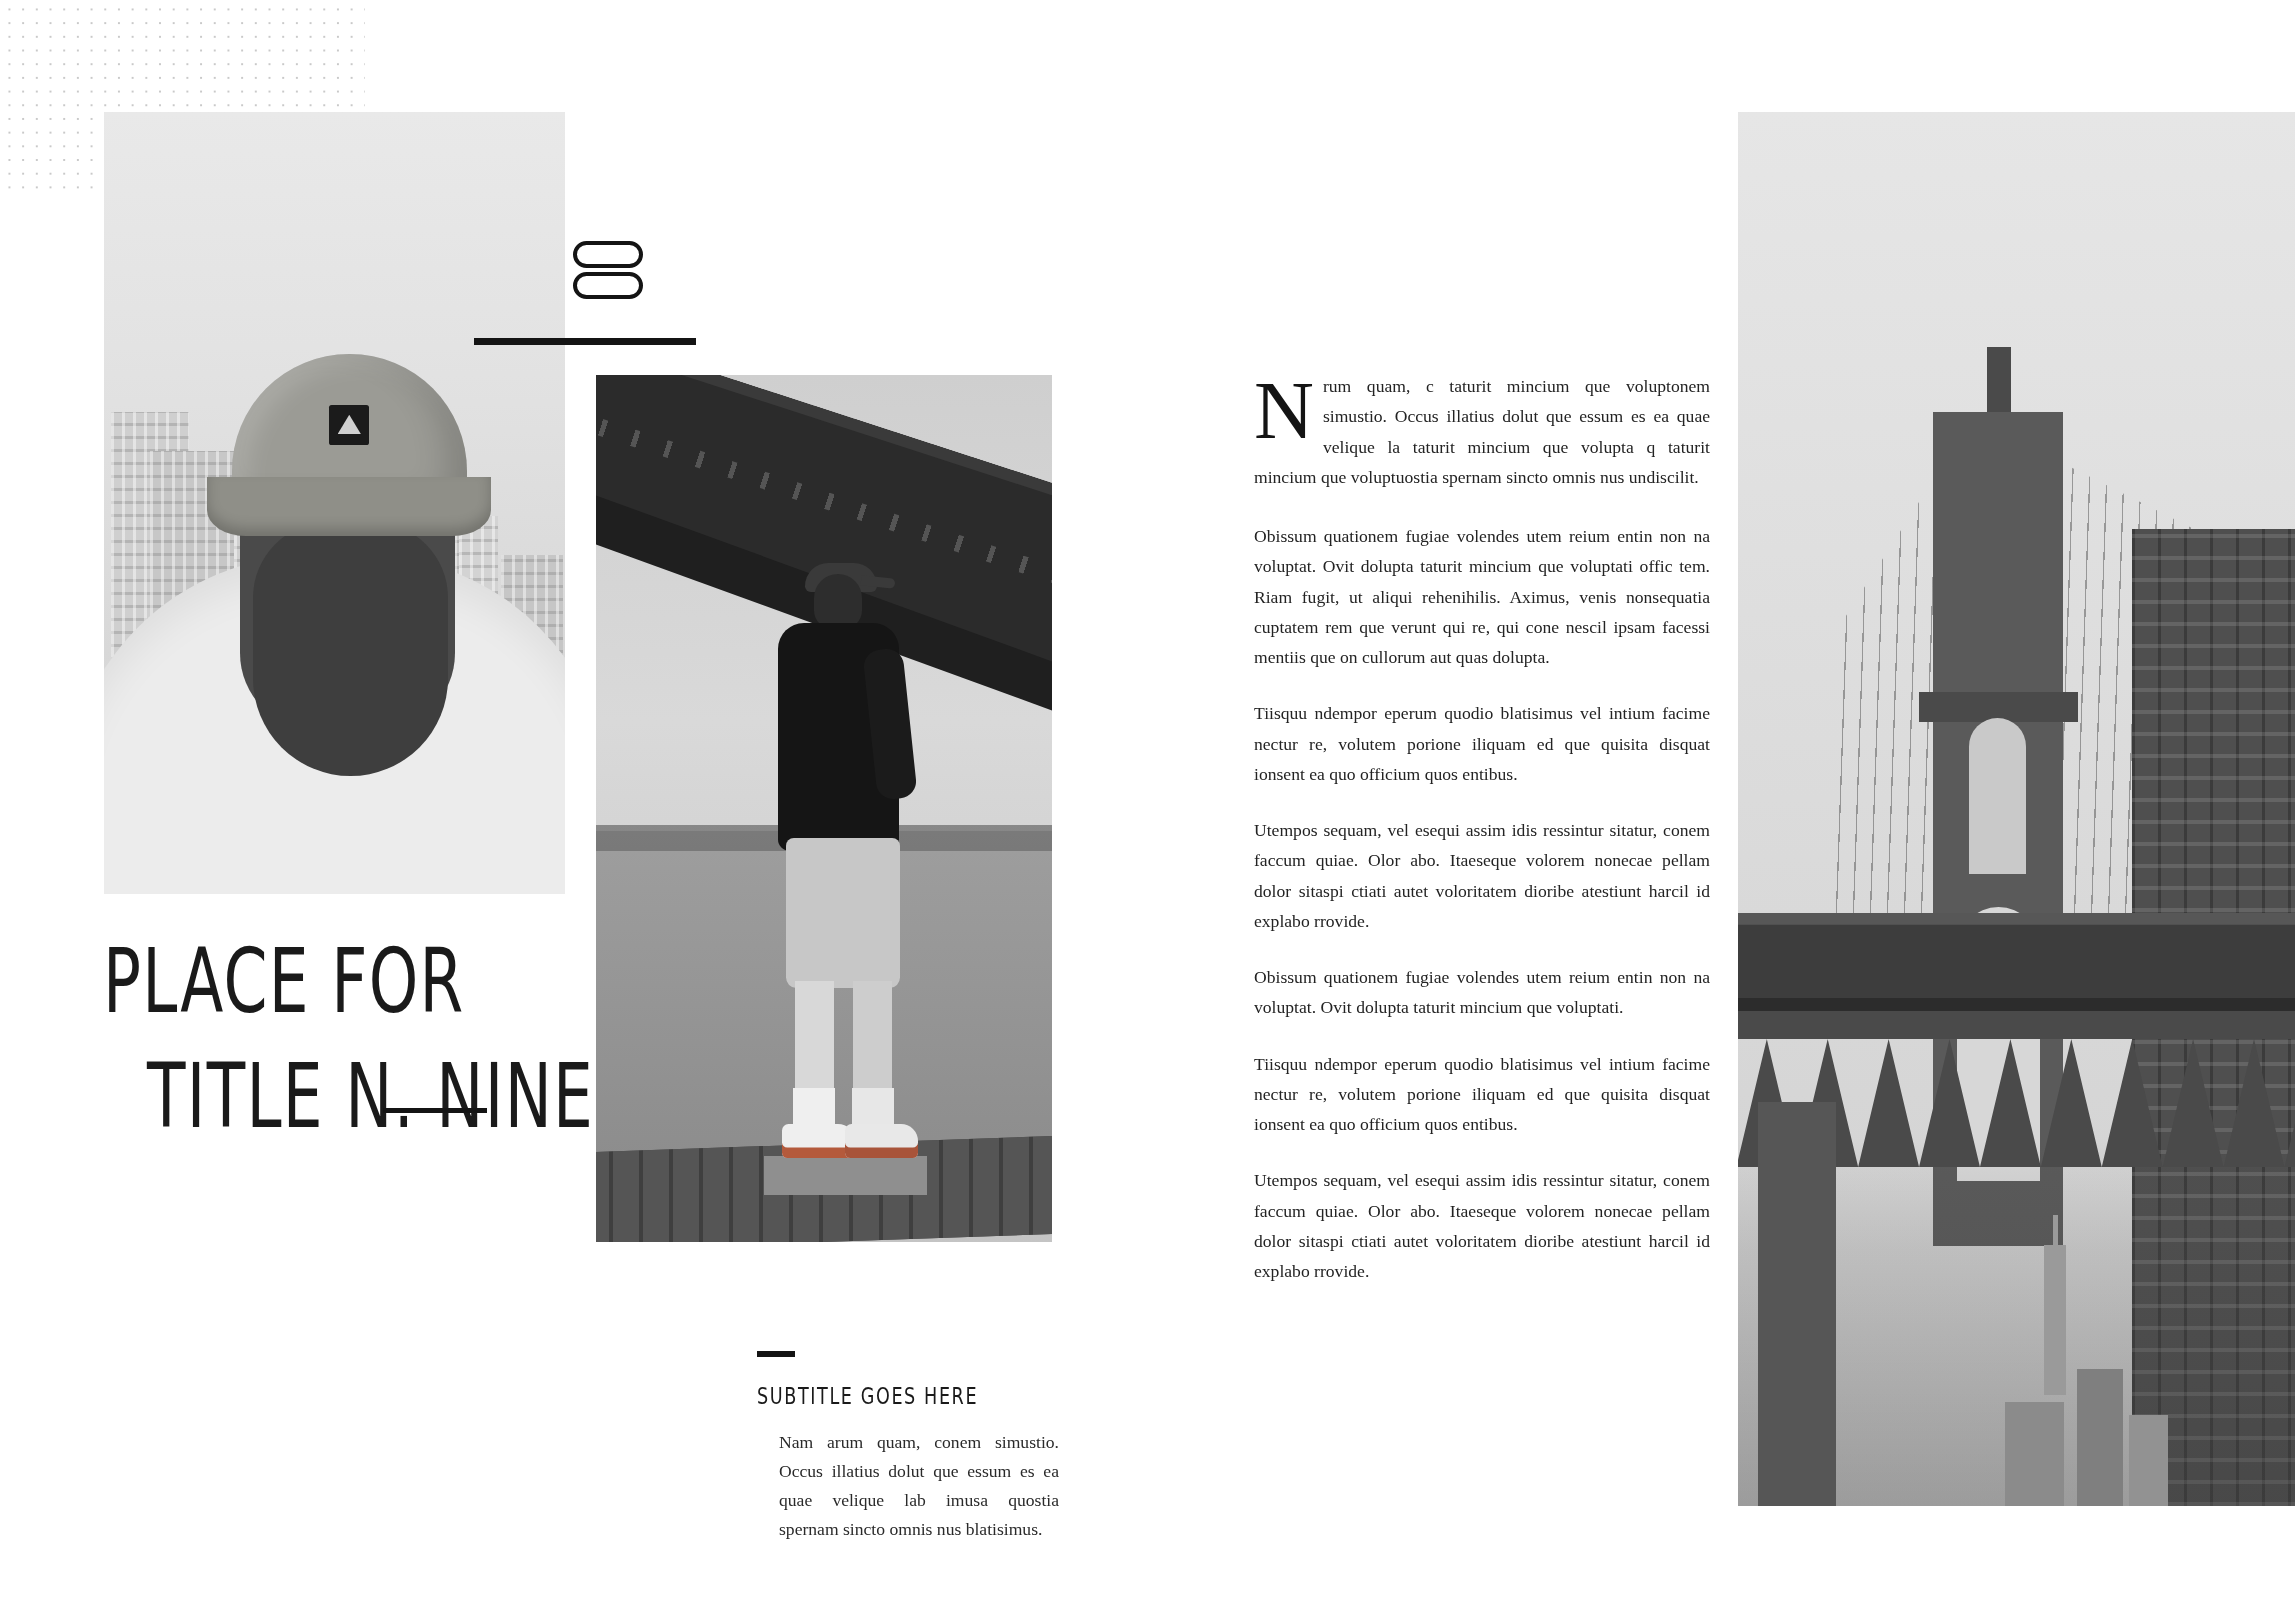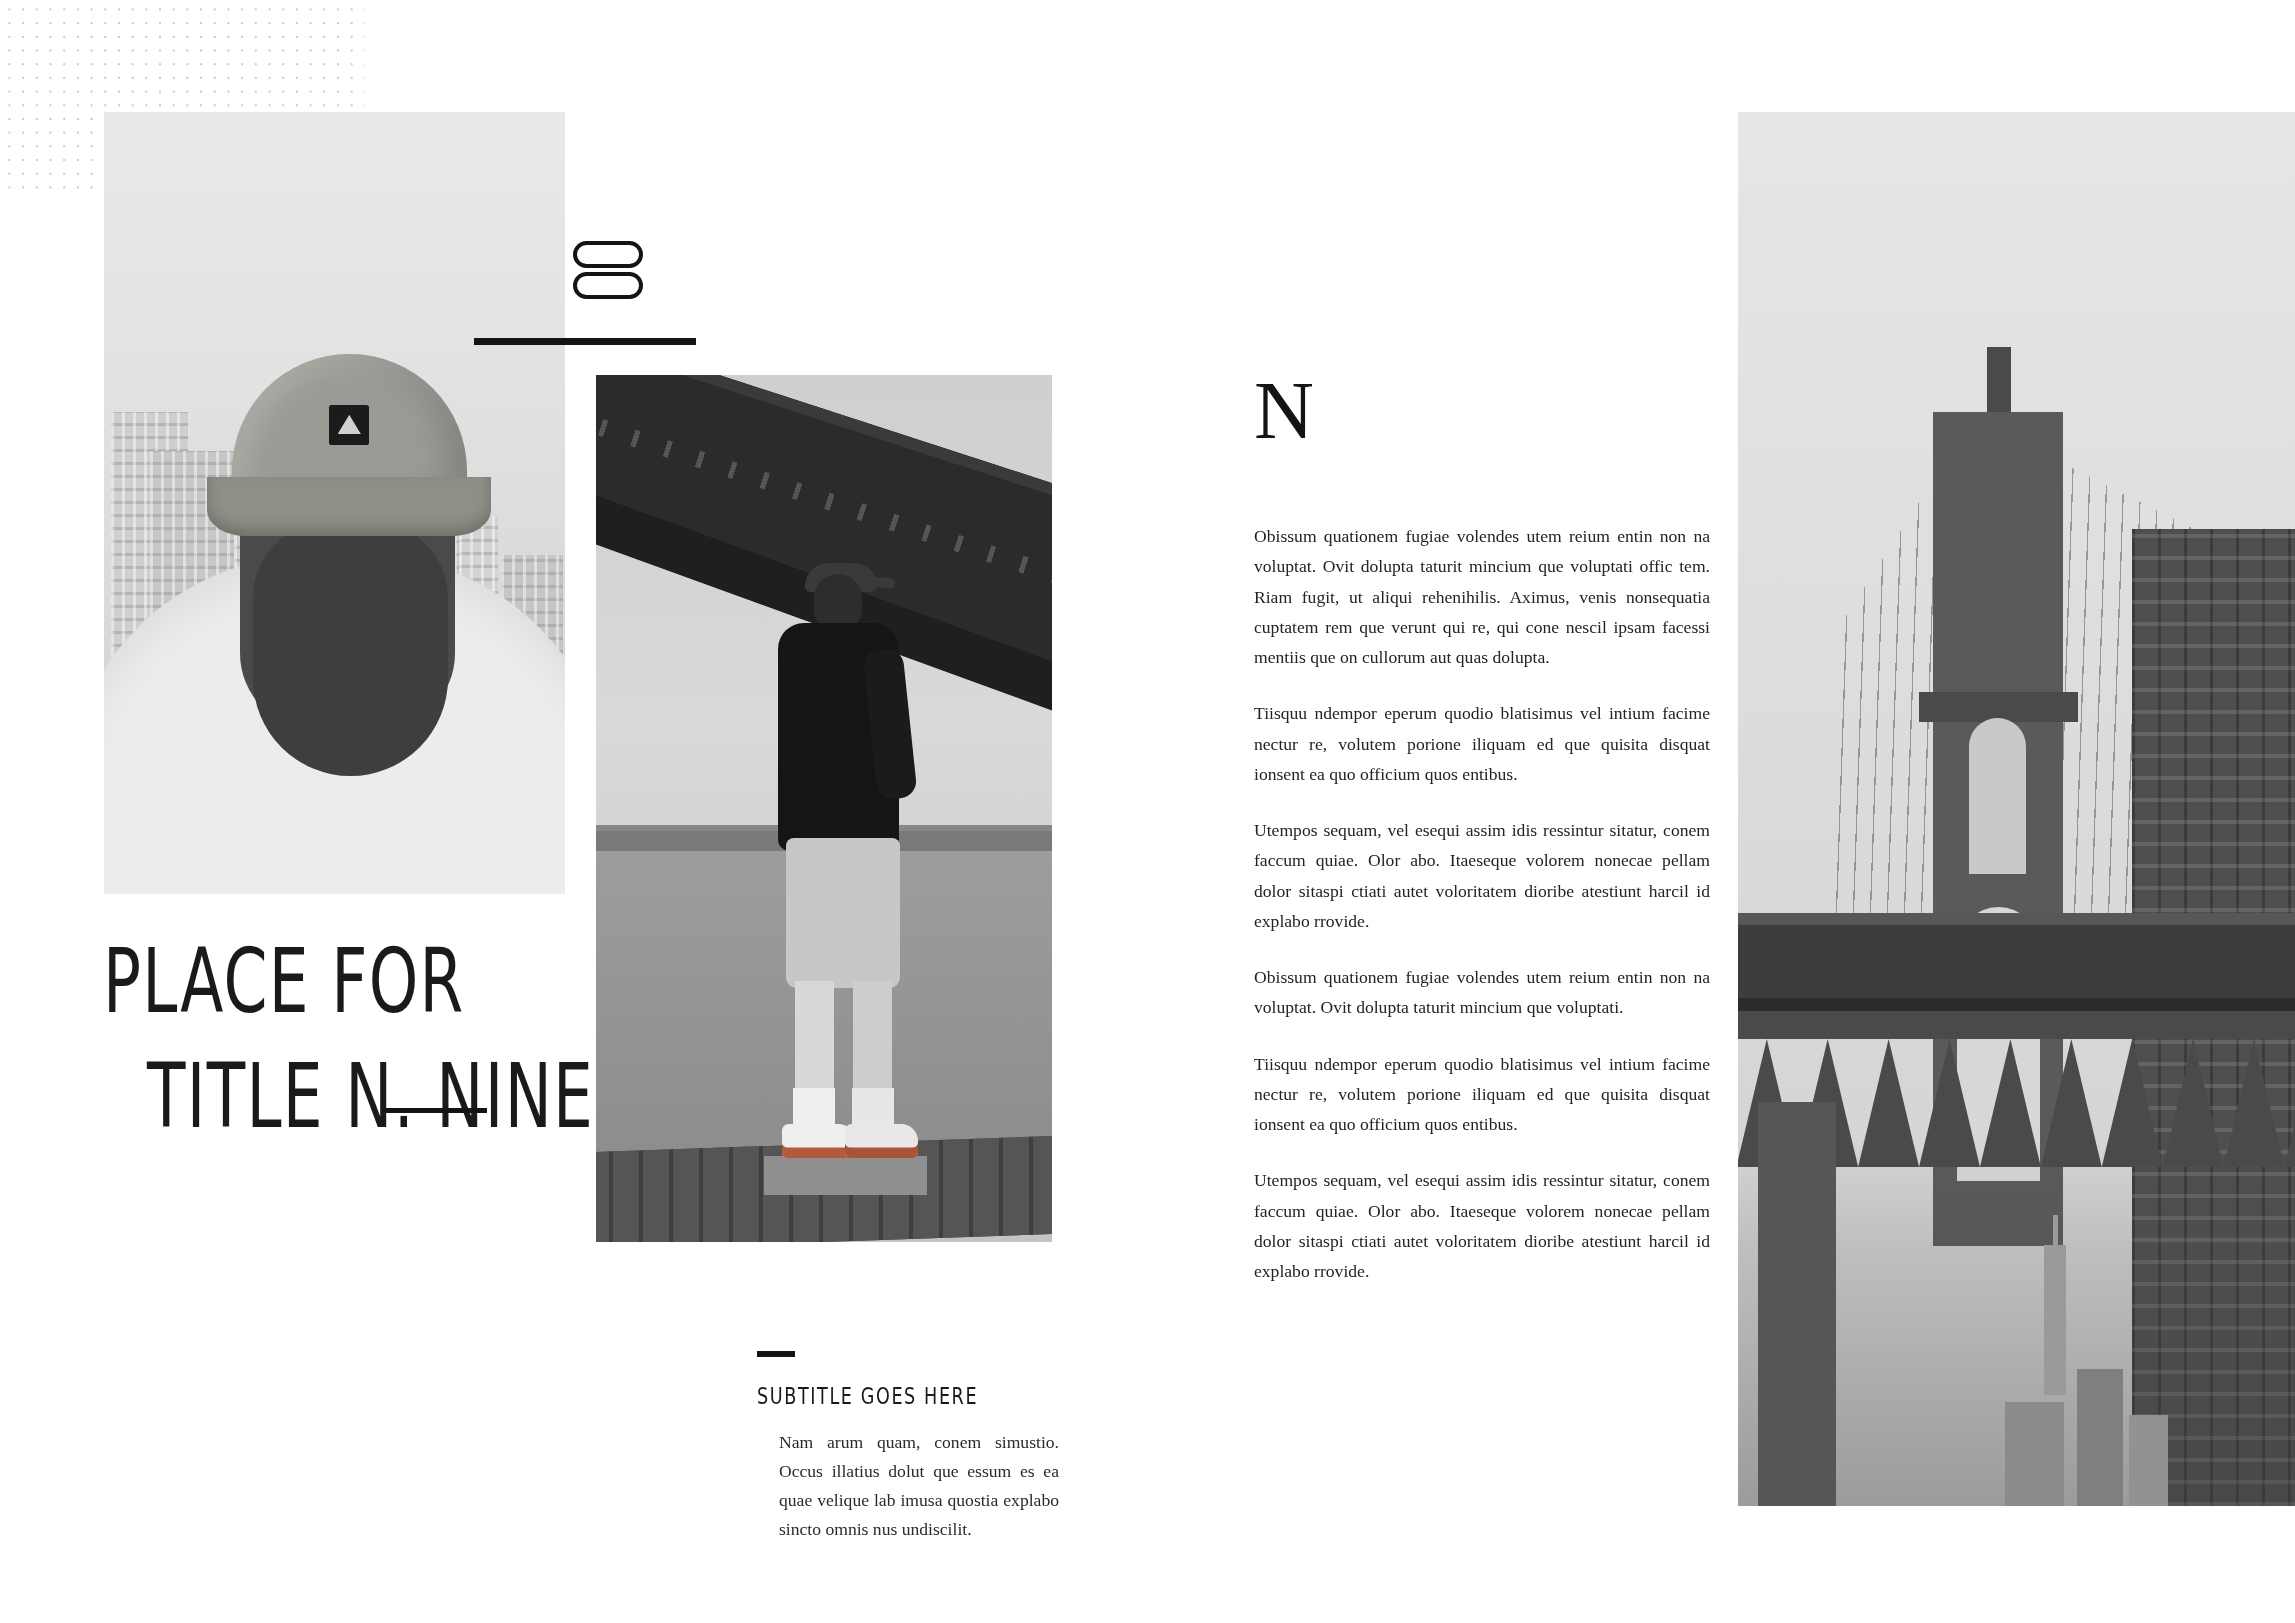--- a/index.html
+++ b/index.html
@@ -416,25 +416,25 @@
 </div>
 
 <div class="title-block">
   <div class="title-line l1">PLACE FOR</div>
   <div class="title-line l2">TITLE N. NINE</div>
 </div>
 <div class="title-underline"></div>
 
 <div class="subtitle-rule"></div>
 <div class="subtitle">SUBTITLE GOES HERE</div>
-<div class="subtitle-body">Nam arum quam, conem simustio. Occus illatius dolut que essum es ea quae velique lab imusa quostia explabo sincto omnis nus undiscilit.</div>
+<div class="subtitle-body">Nam arum quam, conem simustio. Occus illatius dolut que essum es ea quae velique lab imusa quostia spernam sincto omnis nus blatisimus.</div>
 
 <div class="body-col">
   <p class="dropcap-para">
-    <span class="dropcap">N</span>
+    <span class="dropcap">N</span><span>rum quam, c taturit mincium que voluptonem simustio. Occus illatius dolut que essum es ea quae velique la taturit mincium que volupta q taturit mincium que voluptuostia spernam sincto omnis nus undiscilit.</span>
   </p>
   <p>Obissum quationem fugiae volendes utem reium entin non na voluptat. Ovit dolupta taturit mincium que voluptati offic tem. Riam fugit, ut aliqui rehenihilis. Aximus, venis nonsequatia cuptatem rem que verunt qui re, qui cone nescil ipsam facessi mentiis que on cullorum aut quas dolupta.</p>
   <p>
     <span>Tiisquu ndempor eperum </span><span class="uline">quodio blatisimus vel intium</span><span> facime nectur re, volutem porione iliquam ed que quisita disquat ionsent ea quo officium quos entibus.</span>
   </p>
   <p>Utempos sequam, vel esequi assim idis ressintur sitatur, conem faccum quiae. Olor abo. Itaeseque volorem nonecae pellam dolor sitaspi ctiati autet voloritatem dioribe atestiunt harcil id explabo rrovide.</p>
   <p>Obissum quationem fugiae volendes utem reium entin non na voluptat. Ovit dolupta taturit mincium que voluptati.</p>
   <p>
     <span>Tiisquu ndempor eperum </span><span class="uline">quodio blatisimus vel intium</span><span> facime nectur re, volutem porione iliquam ed que quisita disquat ionsent ea quo officium quos entibus.</span>
   </p>

